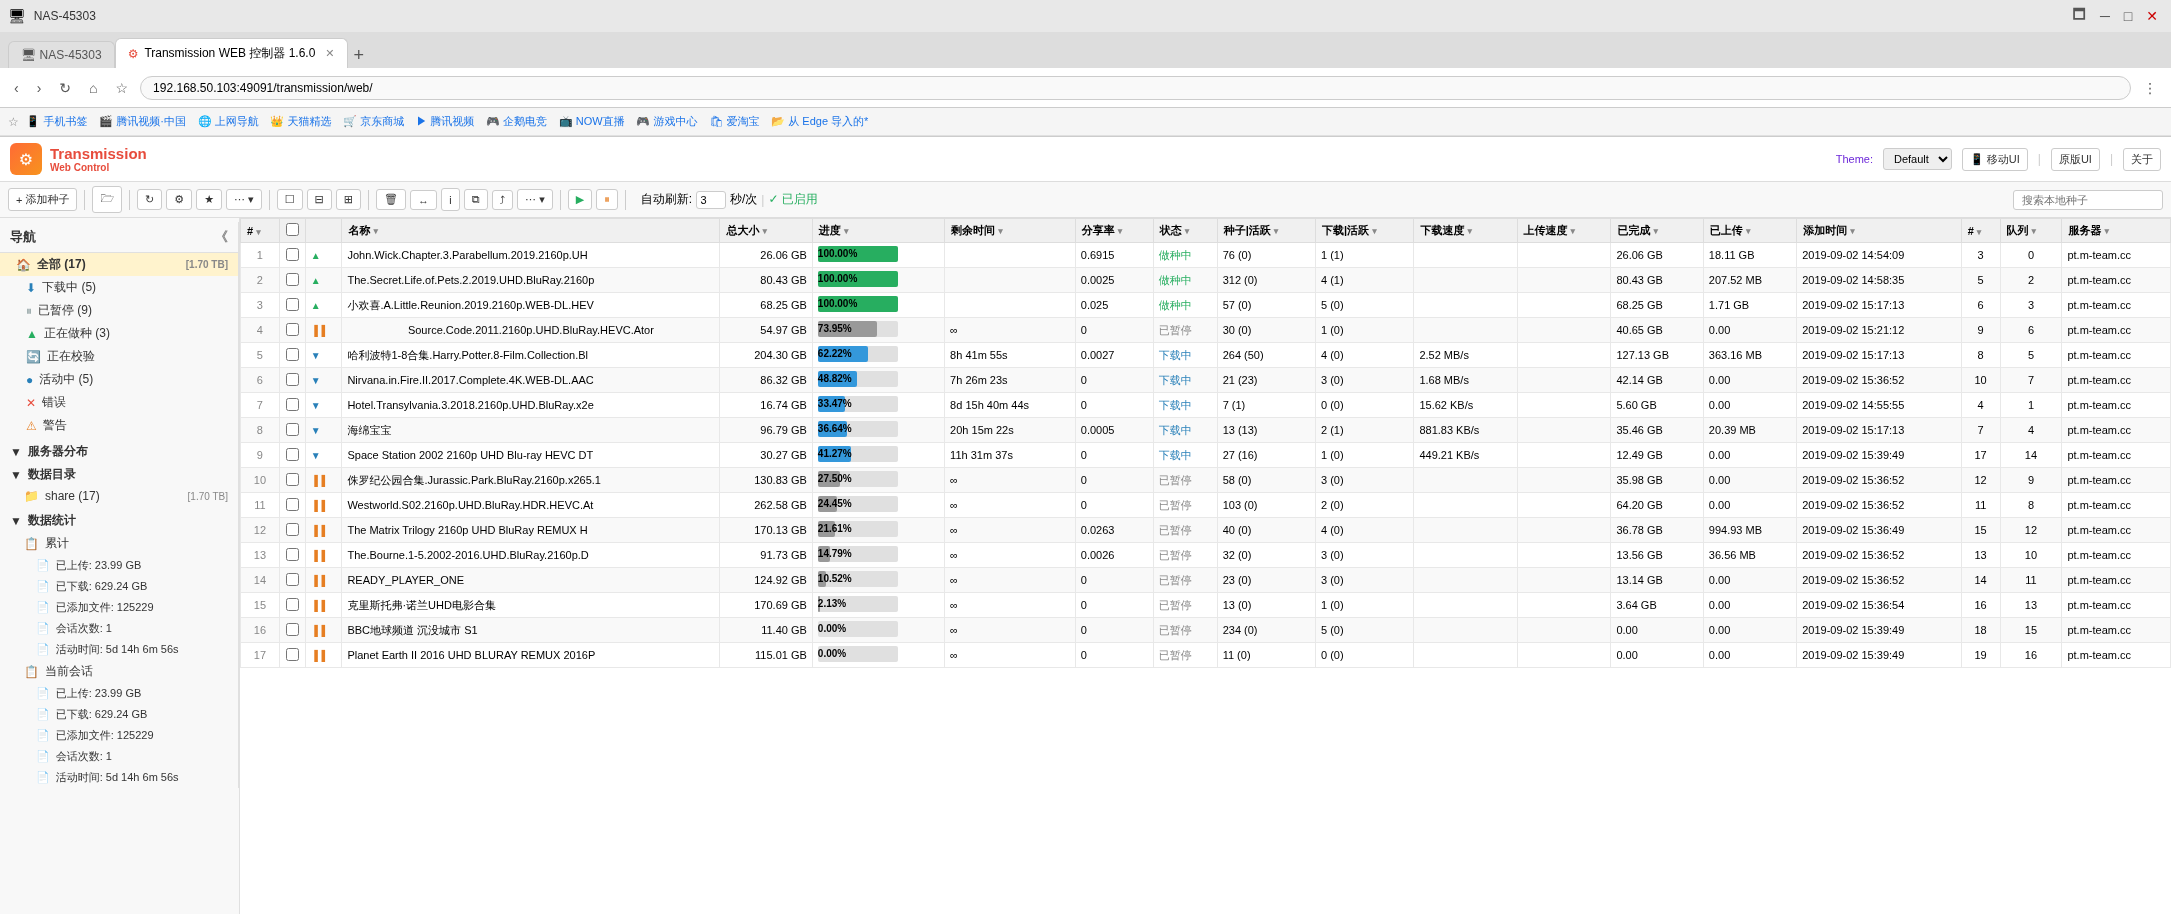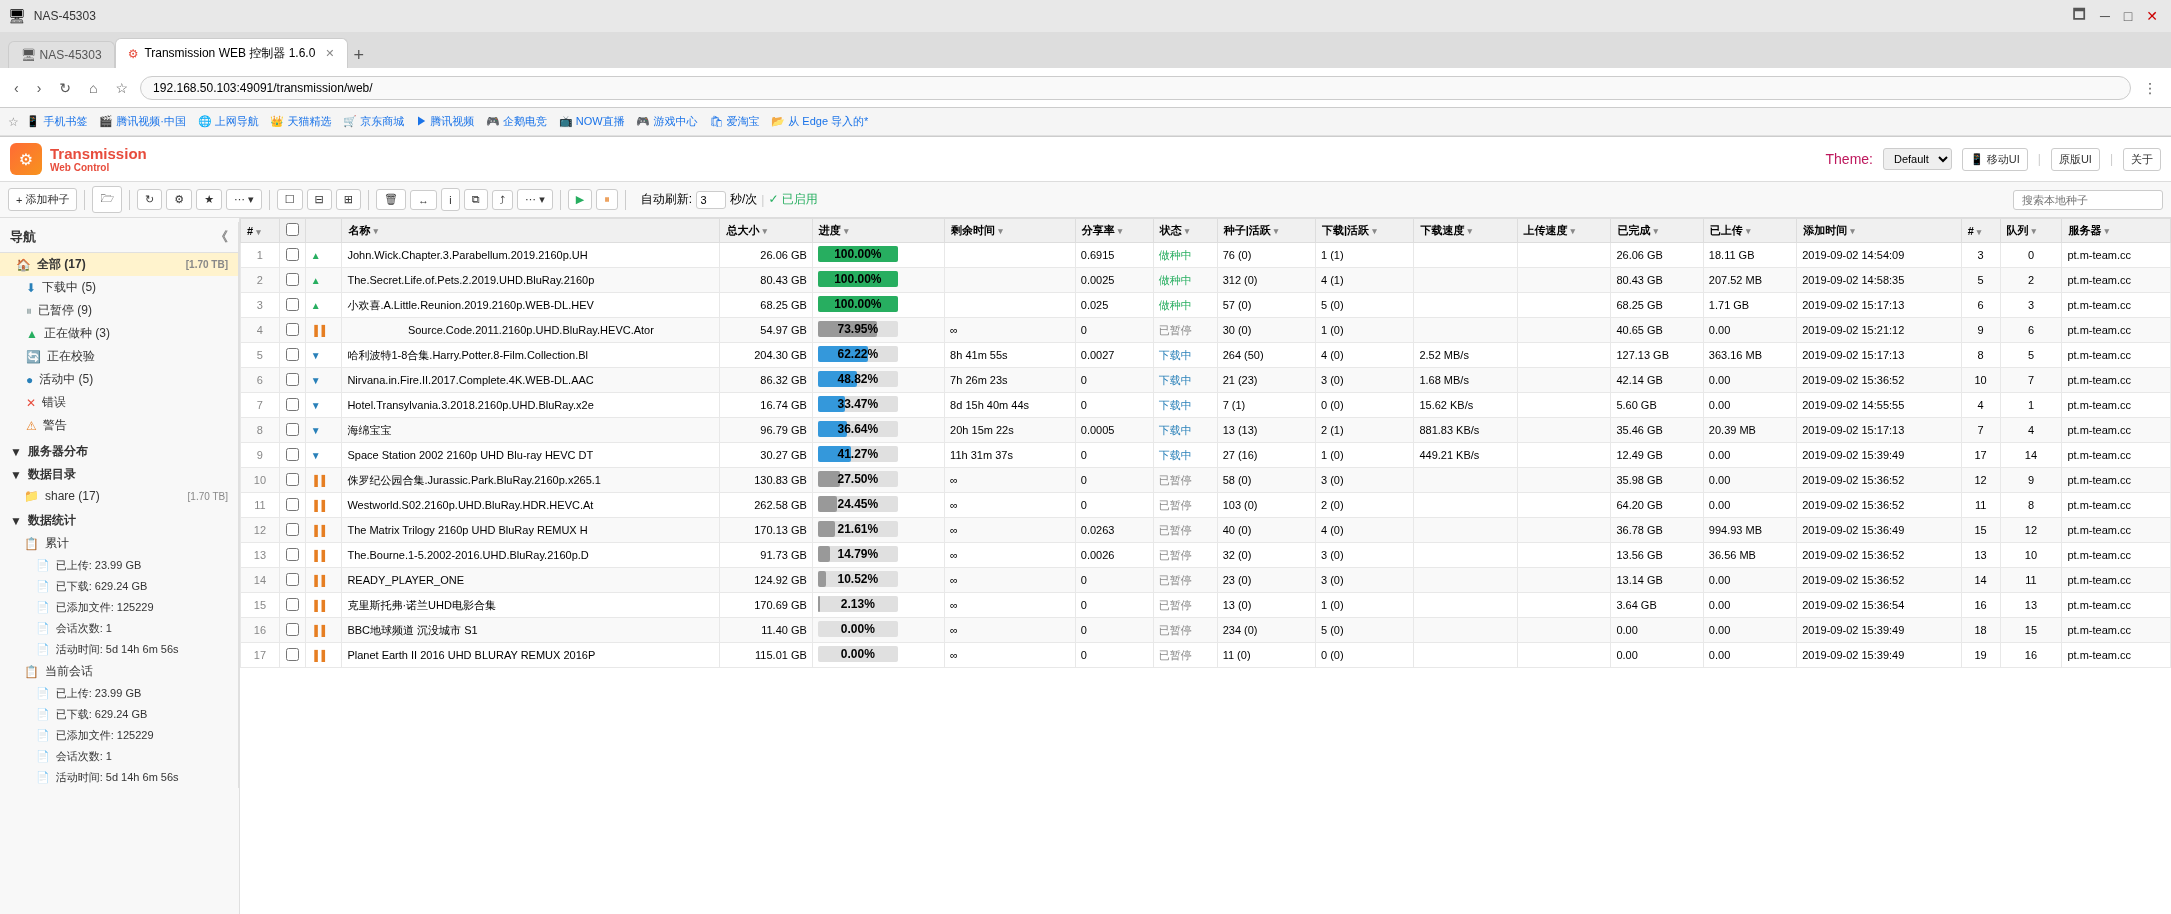--- a/index.html
+++ b/index.html
@@ -55,21 +55,21 @@
     .content { flex: 1; overflow: auto; }
     .content-header { padding: 6px 10px; font-weight: bold; font-size: 13px; border-bottom: 1px solid #e0e0e0; background: #f0f0f0; }
 
     
     .torrent-table { width: 100%; border-collapse: collapse; font-size: 11px; }
     .torrent-table th { background: #f0f0f0; border: 1px solid #ddd; padding: 4px 6px; text-align: left; white-space: nowrap; position: sticky; top: 0; z-index: 5; cursor: pointer; }
     .torrent-table td { border: 1px solid #e8e8e8; padding: 3px 5px; white-space: nowrap; overflow: hidden; max-width: 200px; text-overflow: ellipsis; }
     .torrent-table tr:nth-child(even) { background: #f9f9f9; }
     .progress-bar-container { width: 80px; height: 16px; background: #e0e0e0; border-radius: 2px; position: relative; display: inline-block; }
     .progress-bar-fill { height: 100%; border-radius: 2px; position: absolute; left: 0; top: 0; }
-    .progress-bar-text { position: absolute; width: 100%; text-align: center; font-size: 12px; color: #000; line-height: 16px; font-weight: bold; }
+    .progress-bar-text { position: absolute; width: 100%; font-size: 10px; color: #000; line-height: 16px; font-weight: bold; }
     .status-doing { color: #27ae60; }
     .status-stopped { color: #888; }
     .status-downloading { color: #2980b9; }
     .row-num { color: #888; text-align: center; }
     .col-name { max-width: 280px; }
     .sort-arrow { font-size: 9px; color: #888; }
     .checkbox-cell { width: 20px; text-align: center; }
 
     .window-controls-right { display: flex; gap: 4px; }
     .wc-btn { background: none; border: none; cursor: pointer; color: #555; font-size: 14px; padding: 2px 5px; }
@@ -135,21 +135,21 @@
 
   <div class="app-header">
     <div class="app-logo">
       <div class="logo-icon">⚙</div>
       <div>
         <div style="font-size:15px;font-weight:bold;color:#e74c3c;">Transmission</div>
         <div style="font-size:10px;color:#e74c3c;font-weight:bold;">Web Control</div>
       </div>
     </div>
     <div class="header-right">
-      <span style="color:#be185d;font-size:14px;">Theme:</span>
+      <span style="color:#6d28d9;font-size:11px;">Theme:</span>
       <select class="theme-select">
         <option>Default</option>
       </select>
       <button class="toolbar-btn">📱 移动UI</button>
       <span style="color:#ccc;">|</span>
       <button class="toolbar-btn">原版UI</button>
       <span style="color:#ccc;">|</span>
       <button class="toolbar-btn">关于</button>
     </div>
   </div>

